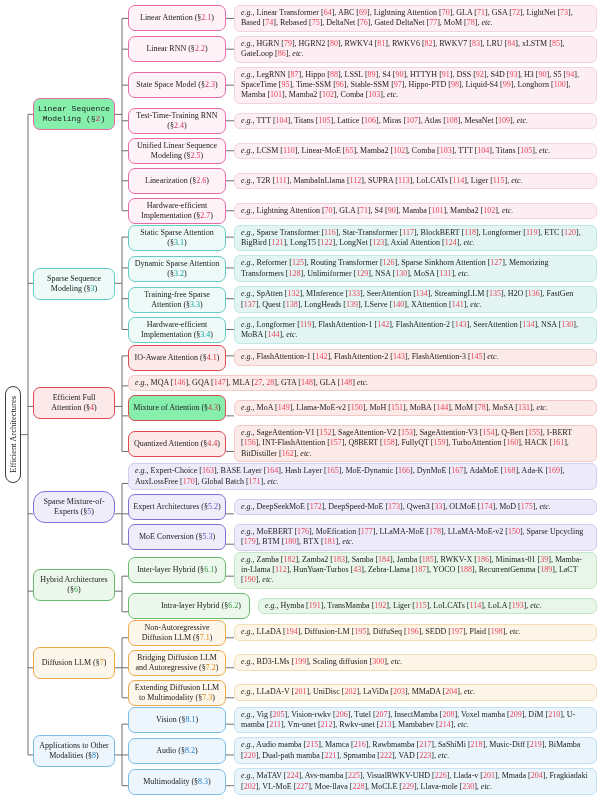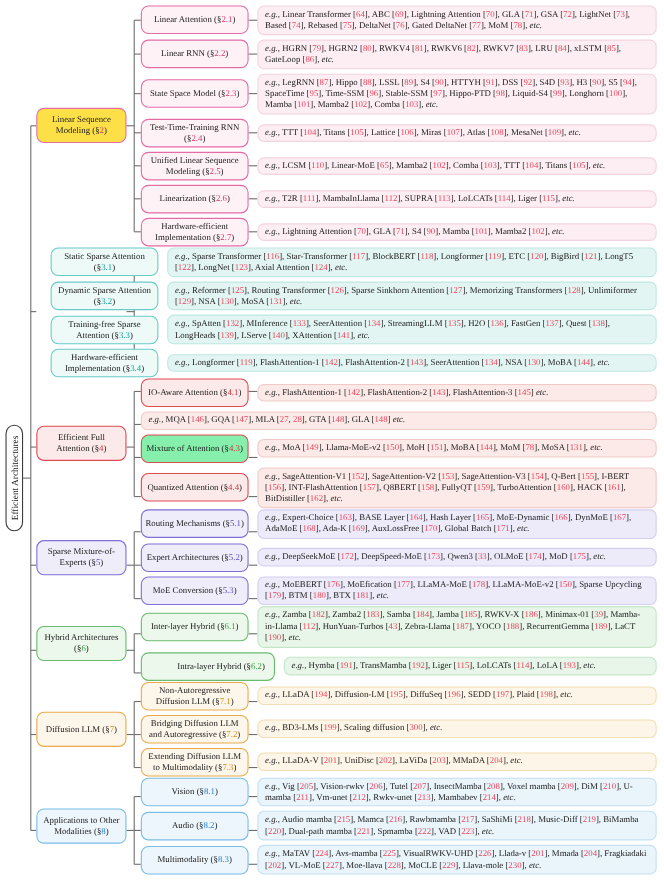--- a/index.html
+++ b/index.html
@@ -103,21 +103,21 @@
       <line x1="122" y1="754.9375" x2="128" y2="754.9375" stroke="#6e6e6e"></line>
       <line x1="226" y1="754.9375" x2="234" y2="754.9375" stroke="#6e6e6e"></line>
       <line x1="122" y1="785.71875" x2="128" y2="785.71875" stroke="#6e6e6e"></line>
       <line x1="226" y1="785.71875" x2="234" y2="785.71875" stroke="#6e6e6e"></line>
     </svg>
   <div class="root-node" id="rootNode" style="top: 386.148px;">
     <span>Efficient Architectures</span>
   </div>
   <div class="groups" id="groups">
       <div class="group-row">
-        <div class="node group-node" style="border-color: rgb(229, 107, 165); background: #fde047;">
+        <div class="node group-node" style="border-color: rgb(229, 107, 165); background: #86efac; font-family: Liberation Mono, monospace;">
           <span>Linear Sequence Modeling <span class="sec-wrap">(§<span style="color:#d6336c">2</span>)</span></span>
         </div>
         <div class="leaves">
           <div class="leaf-row">
             <div class="node leaf-node" style="border-color: rgb(229, 107, 165); background: rgb(254, 242, 247);">
               <span>Linear Attention <span class="sec-wrap">(§<span style="color:#d6336c">2.1</span>)</span></span>
             </div>
             <div class="example" style="background: rgb(252, 238, 243); border-color: rgb(243, 211, 224);"><i>e.g.,</i> Linear Transformer [<span class="cite" style="color:#e8455b">64</span>], ABC [<span class="cite" style="color:#e8455b">69</span>], Lightning Attention [<span class="cite" style="color:#e8455b">70</span>], GLA [<span class="cite" style="color:#e8455b">71</span>], GSA [<span class="cite" style="color:#e8455b">72</span>], LightNet [<span class="cite" style="color:#e8455b">73</span>], Based [<span class="cite" style="color:#e8455b">74</span>], Rebased [<span class="cite" style="color:#e8455b">75</span>], DeltaNet [<span class="cite" style="color:#e8455b">76</span>], Gated DeltaNet [<span class="cite" style="color:#e8455b">77</span>], MoM [<span class="cite" style="color:#e8455b">78</span>], <i>etc.</i></div>
           </div>
           <div class="leaf-row">
@@ -152,20 +152,23 @@
           </div>
           <div class="leaf-row">
             <div class="node leaf-node" style="border-color: rgb(229, 107, 165); background: rgb(254, 242, 247);">
               <span>Hardware-efficient Implementation <span class="sec-wrap">(§<span style="color:#d6336c">2.7</span>)</span></span>
             </div>
             <div class="example" style="background: rgb(252, 238, 243); border-color: rgb(243, 211, 224);"><i>e.g.,</i> Lightning Attention [<span class="cite" style="color:#e8455b">70</span>], GLA [<span class="cite" style="color:#e8455b">71</span>], S4 [<span class="cite" style="color:#e8455b">90</span>], Mamba [<span class="cite" style="color:#e8455b">101</span>], Mamba2 [<span class="cite" style="color:#e8455b">102</span>], <i>etc.</i></div>
           </div>
         </div>
       </div>
       <div class="group-row">
+        <div class="node group-node" style="border-color: rgb(102, 204, 198); background: rgb(237, 250, 248);">
+          <span>Sparse Sequence Modeling <span class="sec-wrap">(§<span style="color:#0b9e98">3</span>)</span></span>
+        </div>
         <div class="leaves">
           <div class="leaf-row">
             <div class="node leaf-node" style="border-color: rgb(102, 204, 198); background: rgb(237, 250, 248);">
               <span>Static Sparse Attention <span class="sec-wrap">(§<span style="color:#0b9e98">3.1</span>)</span></span>
             </div>
             <div class="example" style="background: rgb(227, 245, 243); border-color: rgb(191, 232, 228);"><i>e.g.,</i> Sparse Transformer [<span class="cite" style="color:#e8455b">116</span>], Star-Transformer [<span class="cite" style="color:#e8455b">117</span>], BlockBERT [<span class="cite" style="color:#e8455b">118</span>], Longformer [<span class="cite" style="color:#e8455b">119</span>], ETC [<span class="cite" style="color:#e8455b">120</span>], BigBird [<span class="cite" style="color:#e8455b">121</span>], LongT5 [<span class="cite" style="color:#e8455b">122</span>], LongNet [<span class="cite" style="color:#e8455b">123</span>], Axial Attention [<span class="cite" style="color:#e8455b">124</span>], <i>etc.</i></div>
           </div>
           <div class="leaf-row">
             <div class="node leaf-node" style="border-color: rgb(102, 204, 198); background: rgb(237, 250, 248);">
               <span>Dynamic Sparse Attention <span class="sec-wrap">(§<span style="color:#0b9e98">3.2</span>)</span></span>
@@ -208,28 +211,25 @@
           </div>
           <div class="leaf-row">
             <div class="node leaf-node" style="border-color: rgb(221, 74, 82); background: rgb(252, 234, 234);">
               <span>Quantized Attention <span class="sec-wrap">(§<span style="color:#c7343c">4.4</span>)</span></span>
             </div>
             <div class="example" style="background: rgb(251, 234, 232); border-color: rgb(241, 201, 198);"><i>e.g.,</i> SageAttention-V1 [<span class="cite" style="color:#e8455b">152</span>], SageAttention-V2 [<span class="cite" style="color:#e8455b">153</span>], SageAttention-V3 [<span class="cite" style="color:#e8455b">154</span>], Q-Bert [<span class="cite" style="color:#e8455b">155</span>], I-BERT [<span class="cite" style="color:#e8455b">156</span>], INT-FlashAttention [<span class="cite" style="color:#e8455b">157</span>], Q8BERT [<span class="cite" style="color:#e8455b">158</span>], FullyQT [<span class="cite" style="color:#e8455b">159</span>], TurboAttention [<span class="cite" style="color:#e8455b">160</span>], HACK [<span class="cite" style="color:#e8455b">161</span>], BitDistiller [<span class="cite" style="color:#e8455b">162</span>], <i>etc.</i></div>
           </div>
         </div>
       </div>
       <div class="group-row">
-        <div class="node group-node" style="border-color: rgb(127, 111, 214); background: rgb(240, 237, 251);">
+        <div class="node group-node" style="border-color: rgb(127, 111, 214); background: rgb(240, 237, 251); border-radius: 12px;">
           <span>Sparse Mixture-of-Experts <span class="sec-wrap">(§<span style="color:#5f4fc0">5</span>)</span></span>
         </div>
         <div class="leaves">
           <div class="leaf-row">
-            <div class="node leaf-node" style="border-color: rgb(127, 111, 214); background: rgb(240, 237, 251);">
-              <span>Routing Mechanisms <span class="sec-wrap">(§<span style="color:#5f4fc0">5.1</span>)</span></span>
-            </div>
             <div class="example" style="background: rgb(237, 235, 249); border-color: rgb(211, 205, 240);"><i>e.g.,</i> Expert-Choice [<span class="cite" style="color:#e8455b">163</span>], BASE Layer [<span class="cite" style="color:#e8455b">164</span>], Hash Layer [<span class="cite" style="color:#e8455b">165</span>], MoE-Dynamic [<span class="cite" style="color:#e8455b">166</span>], DynMoE [<span class="cite" style="color:#e8455b">167</span>], AdaMoE [<span class="cite" style="color:#e8455b">168</span>], Ada-K [<span class="cite" style="color:#e8455b">169</span>], AuxLossFree [<span class="cite" style="color:#e8455b">170</span>], Global Batch [<span class="cite" style="color:#e8455b">171</span>], <i>etc.</i></div>
           </div>
           <div class="leaf-row">
             <div class="node leaf-node" style="border-color: rgb(127, 111, 214); background: rgb(240, 237, 251);">
               <span>Expert Architectures <span class="sec-wrap">(§<span style="color:#5f4fc0">5.2</span>)</span></span>
             </div>
             <div class="example" style="background: rgb(237, 235, 249); border-color: rgb(211, 205, 240);"><i>e.g.,</i> DeepSeekMoE [<span class="cite" style="color:#e8455b">172</span>], DeepSpeed-MoE [<span class="cite" style="color:#e8455b">173</span>], Qwen3 [<span class="cite" style="color:#e8455b">33</span>], OLMoE [<span class="cite" style="color:#e8455b">174</span>], MoD [<span class="cite" style="color:#e8455b">175</span>], <i>etc.</i></div>
           </div>
           <div class="leaf-row">
             <div class="node leaf-node" style="border-color: rgb(127, 111, 214); background: rgb(240, 237, 251);">

